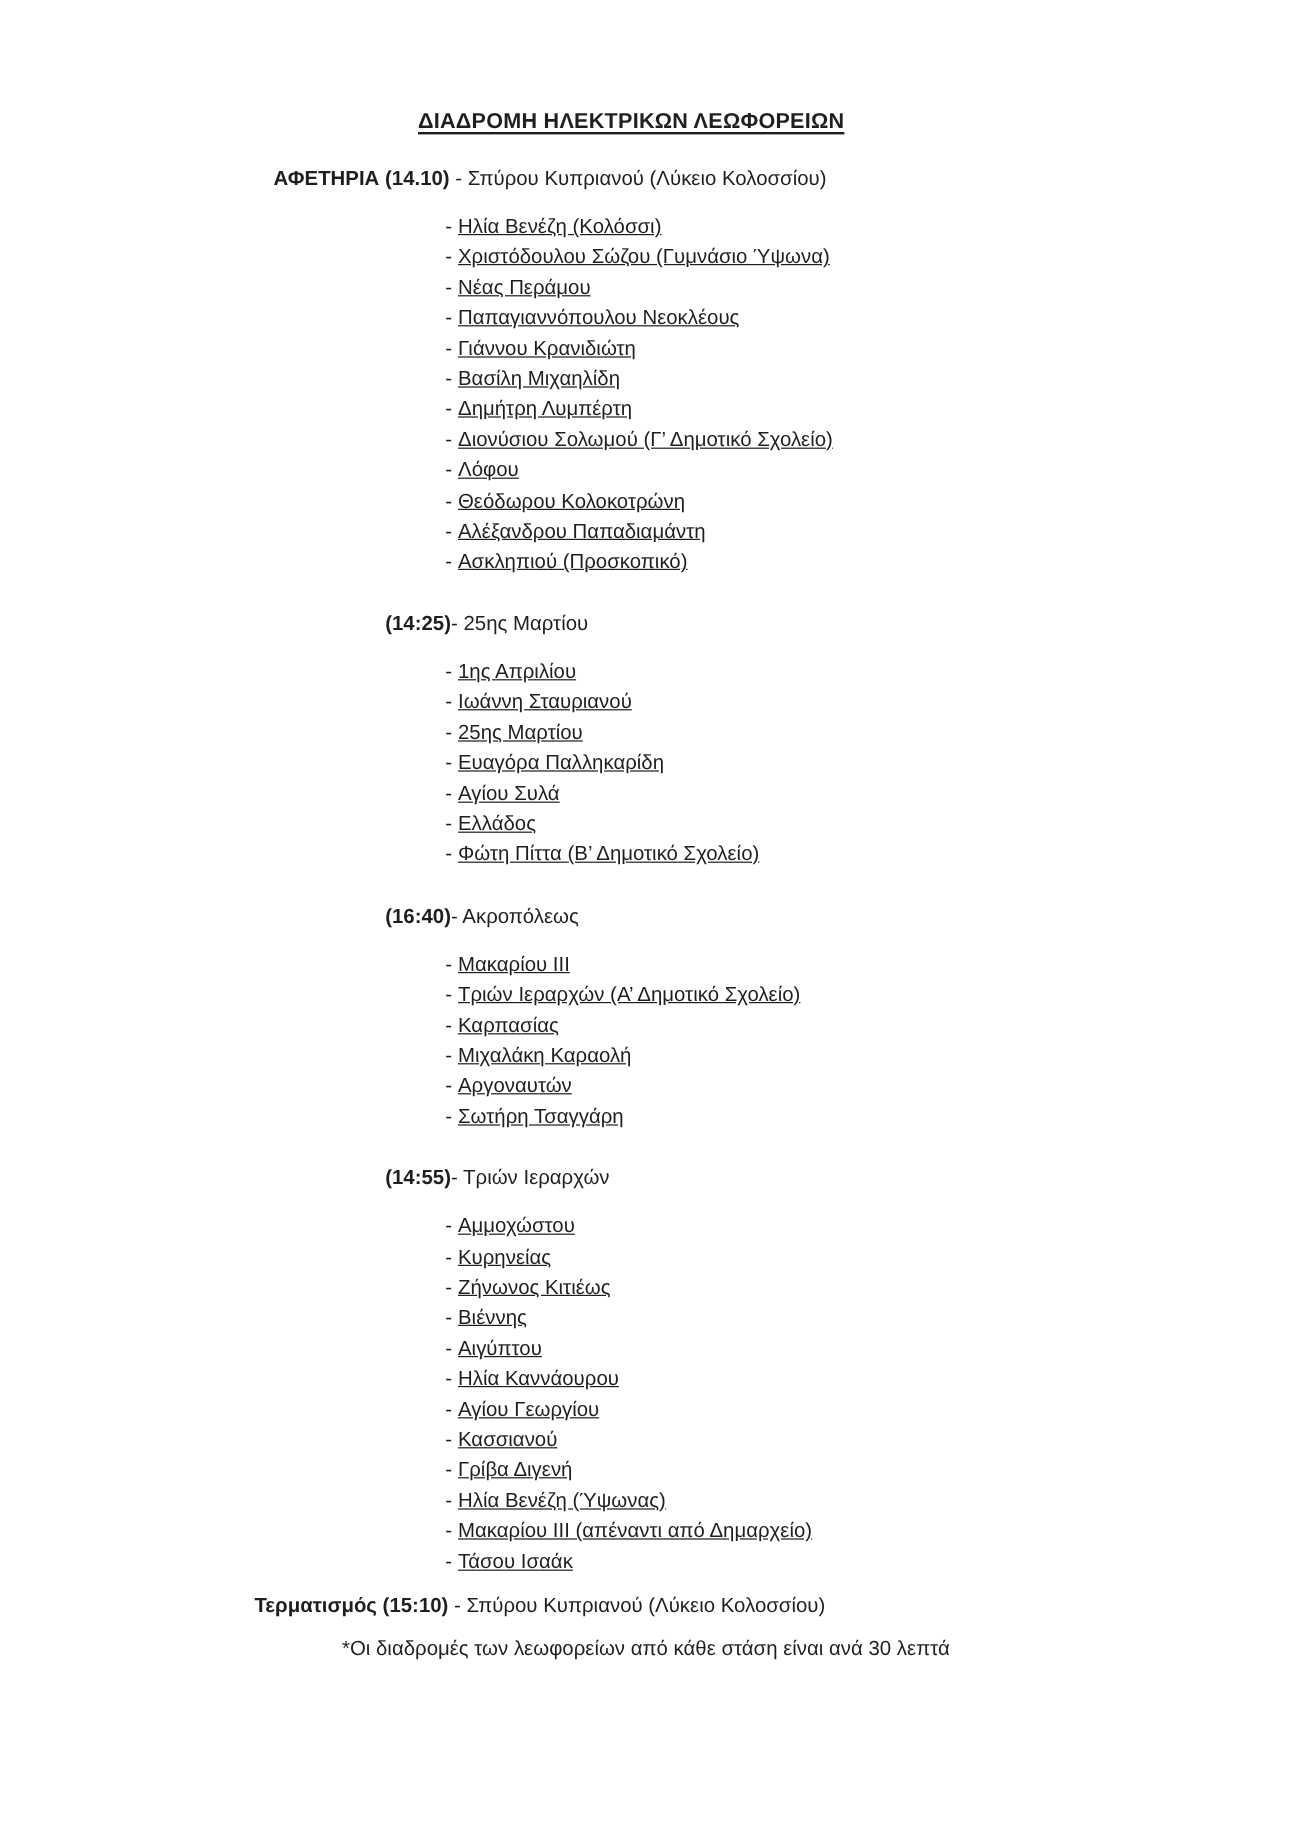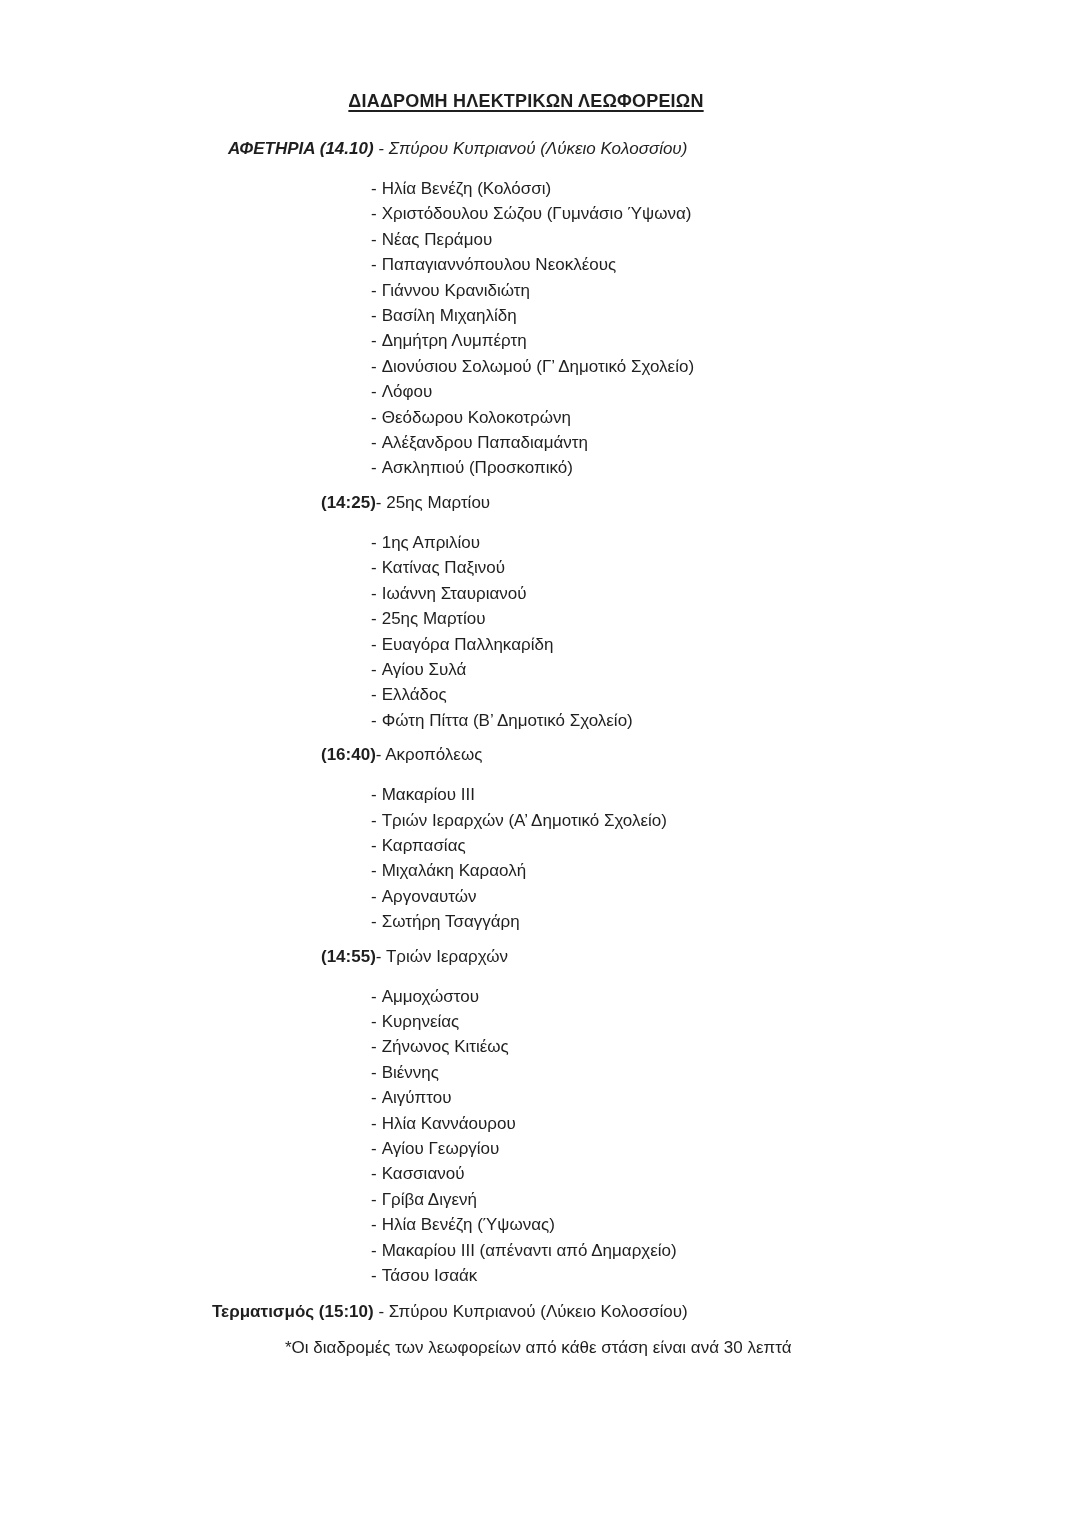--- a/index.html
+++ b/index.html
@@ -31,29 +31,29 @@
     text-decoration-thickness: 2px;
     text-underline-offset: 3px;
     letter-spacing: 0.2px;
     line-height: 22px;
   }
   .b { font-weight: bold; }
   .section-header {
     margin: 0;
     line-height: 25px;
   }
-  .indent-start > .section-header { margin-left: 228px; font-style: italic; }
-  .indent-mid  > .section-header { margin-left: 321px; margin-top: 9px; }
+  .indent-start > .section-header { margin-left: 228px; }
+  .indent-mid  > .section-header { margin-left: 321px; margin-top: 26px; }
   .stops {
     list-style: none;
     margin: 15px 0 0 371px;
     padding: 0;
     line-height: 25.4px;
   }
-  .stop-name { margin-left: 5px; }
+  .stop-name { margin-left: 5px; text-decoration: underline; }
   .term-line {
     margin: 11px 0 0 212px;
     line-height: 25px;
   }
   .footnote {
     margin: 13px 0 0 285px;
     line-height: 22px;
   }
 </style>
 </head>
@@ -91,21 +91,20 @@
 
   <li class="stop"><span class="dash">-</span><span class="stop-name">Ασκληπιού (Προσκοπικό)</span></li>
 </ul>
   </section>
 
   <section class="route-section indent-mid">
     <p class="section-header"><span class="b">(14:25)</span><span>- </span><span>25ης Μαρτίου</span></p>
     <ul class="stops">
   <li class="stop"><span class="dash">-</span><span class="stop-name">1ης Απριλίου</span></li>
 
-  <li class="stop"><span class="dash">-</span><span class="stop-name">Κατίνας Παξινού</span></li>
 
   <li class="stop"><span class="dash">-</span><span class="stop-name">Ιωάννη Σταυριανού</span></li>
 
 
   <li class="stop"><span class="dash">-</span><span class="stop-name">25ης Μαρτίου</span></li>
 
   <li class="stop"><span class="dash">-</span><span class="stop-name">Ευαγόρα Παλληκαρίδη</span></li>
 
 
   <li class="stop"><span class="dash">-</span><span class="stop-name">Αγίου Συλά</span></li>

